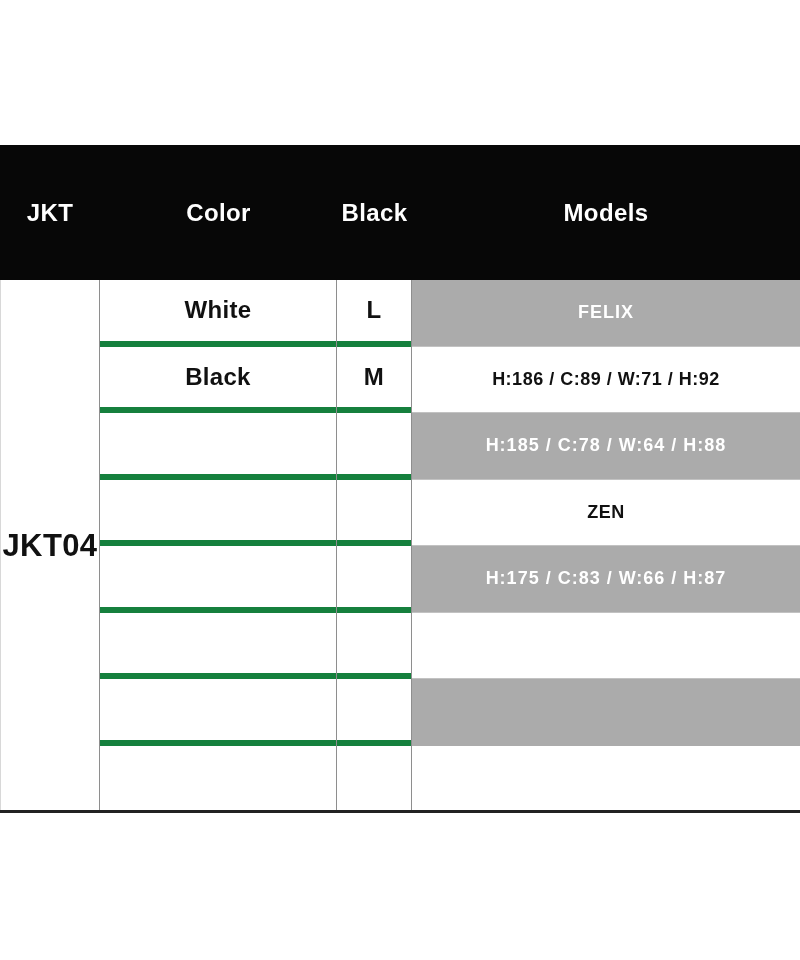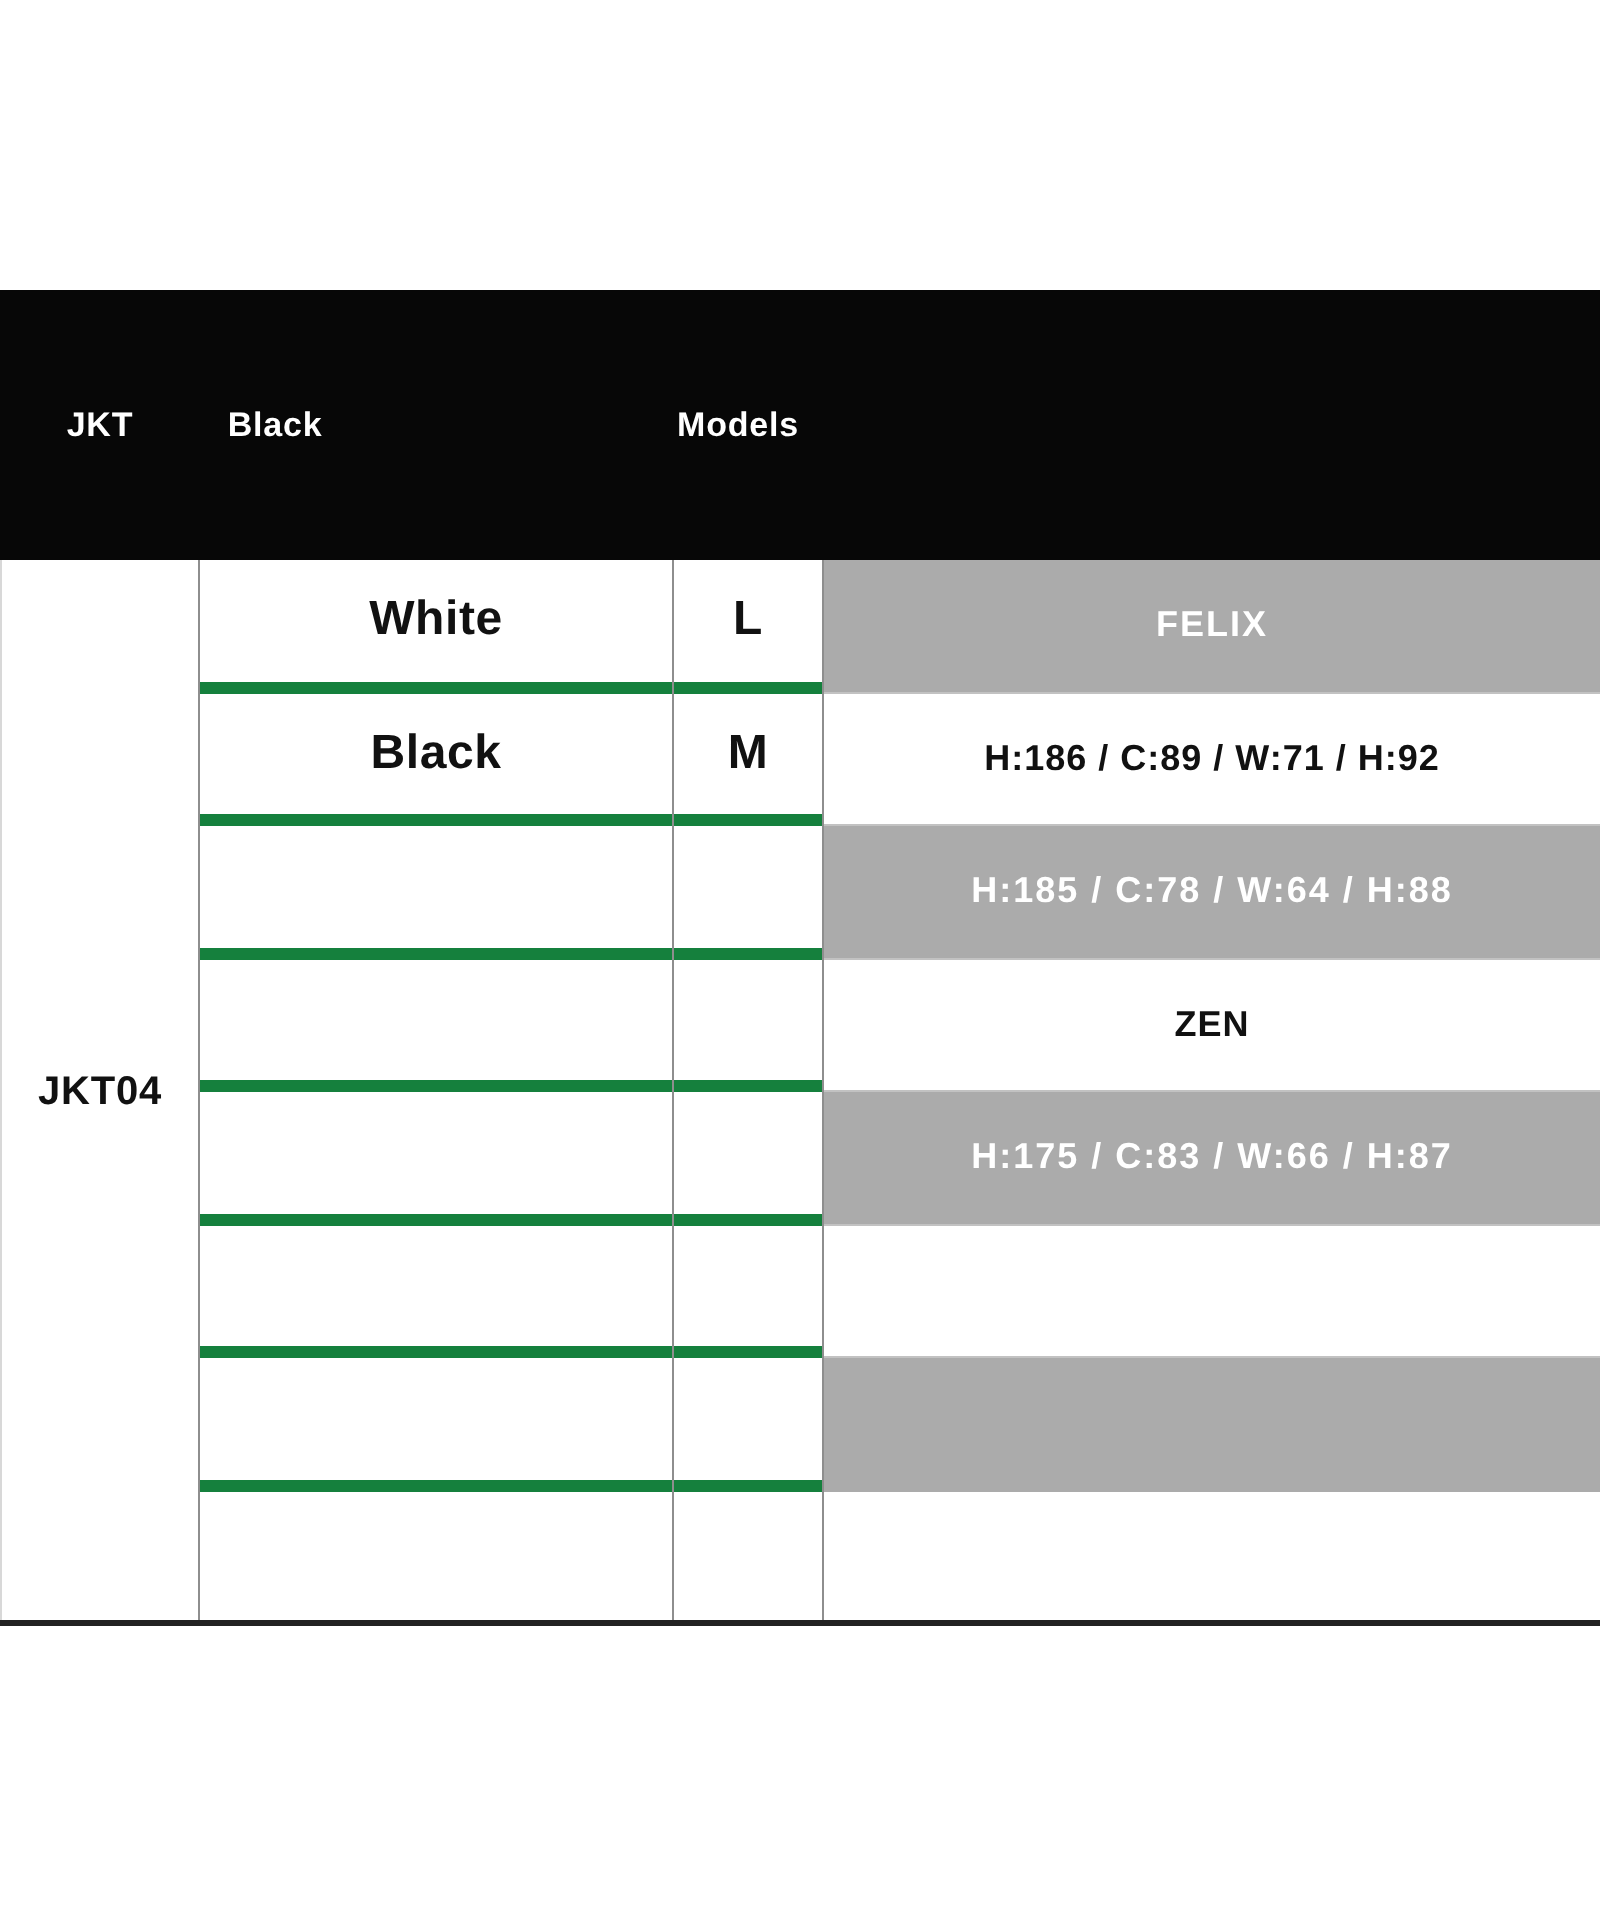--- a/index.html
+++ b/index.html
@@ -25,21 +25,21 @@
     width: 800px;
     height: 135px;
     background: #070707;
     display: flex;
   }
   .chart-header .hcell {
     display: flex;
     align-items: center;
     justify-content: center;
     color: #ffffff;
-    font-size: 17px;
+    font-size: 24px;
     letter-spacing: 0.4px;
   }
   .hcell.w1 { width: 100px; }
   .hcell.w2 { width: 237px; }
   .hcell.w3 { width: 75px; }
   .hcell.w4 { width: 388px; }
 
   
   .chart-body {
     position: absolute;
@@ -52,21 +52,21 @@
   }
   .col { box-sizing: border-box; }
 
   .col-jkt {
     width: 100px;
     border-left: 1px solid #d8d8d8;
     border-right: 1px solid #8e8e8e;
     display: flex;
     align-items: center;
     justify-content: center;
-    font-size: 20px;
+    font-size: 31px;
     letter-spacing: 0.4px;
   }
   .col-color { width: 237px; border-right: 1px solid #8e8e8e; }
   .col-size  { width: 75px;  border-right: 1px solid #8e8e8e; }
   .col-models{ width: 388px; }
 
   .rowcell {
     box-sizing: border-box;
     height: 66.5px;
     display: flex;
@@ -100,20 +100,21 @@
     background: #222222;
   }
 </style>
 </head>
 <body>
 
 <div class="sheet">
 
   <div class="chart-header">
     <div class="hcell w1">JKT</div>
+    <div class="hcell w2">Color</div>
     <div class="hcell w3">Black</div>
     <div class="hcell w4">Models</div>
   </div>
 
   <div class="chart-body">
 
     <div class="col col-jkt">JKT04</div>
 
     <div class="col col-color">
       <div class="rowcell">White</div>

